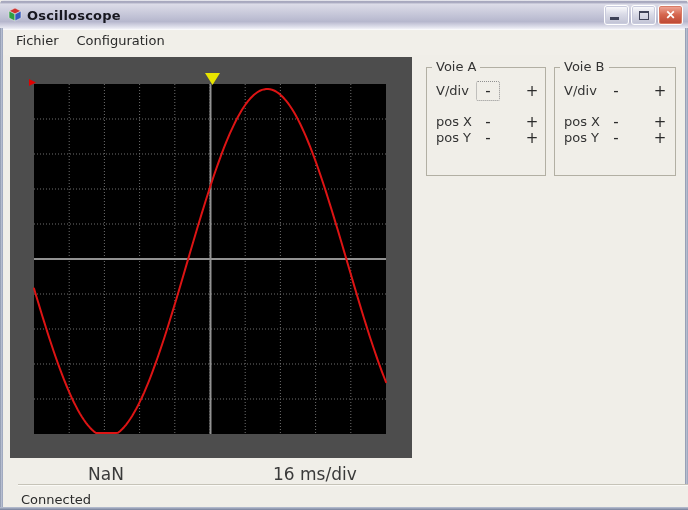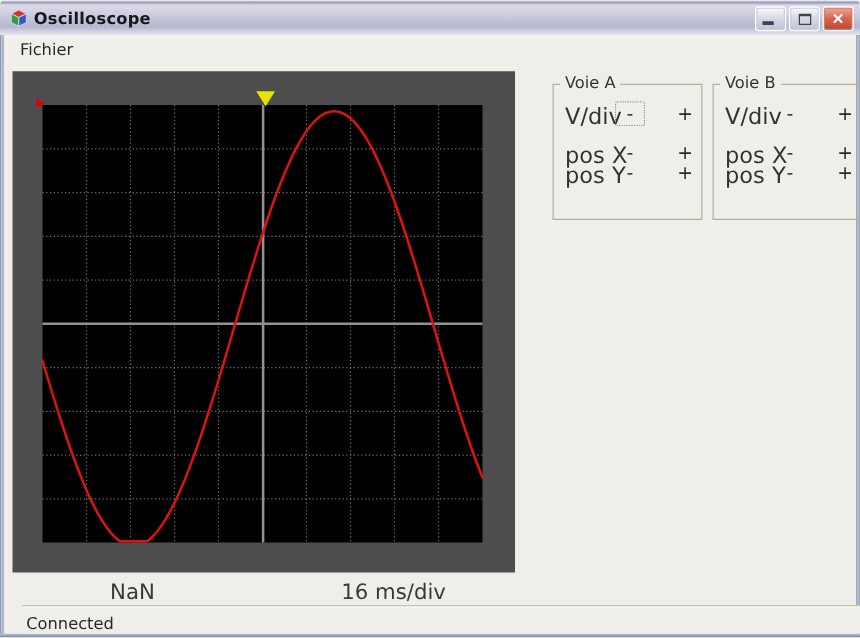--- a/index.html
+++ b/index.html
@@ -57,32 +57,32 @@
   .scope-panel { position:absolute; left:10px; top:57px; width:402px; height:401px; background:#4d4d4d; }
   .scope-panel svg { display:block; }
 
   .scope-label { position:absolute; font-size:17px; color:#3a3a3a; top:464px; }
   .lbl-nan  { left:88px; }
   .lbl-time { left:273px; }
 
   
   .groupbox {
     position:absolute; top:67px; height:109px;
-    border:1px solid #b2afa3; background:transparent;margin-left:16px;
+    border:1px solid #b2afa3; background:transparent;
   }
   .groupbox .gb-title {
     position:absolute; top:-9px; left:5px; background:#f0eee8;
     padding:0 4px; font-size:13px; color:#333;
   }
   .group-a { left:426px; width:120px; }
   .group-b { left:554px; width:122px; }
 
   .ctl-row { position:absolute; left:0; width:100%; height:20px; }
   .row-0 { top:13px; } .row-1 { top:44px; } .row-2 { top:60px; }
-  .ctl-label { position:absolute; left:9px; top:2px; font-size:18px; color:#333; }
+  .ctl-label { position:absolute; left:9px; top:2px; font-size:13px; color:#333; }
   .flat-btn {
     position:absolute; top:0; width:24px; height:20px; background:transparent;
     border:1px solid transparent; font-family:"DejaVu Sans",sans-serif;
     font-size:15px; color:#2b2b2b; text-align:center; line-height:17px; cursor:default; padding:0;
   }
   .btn-minus { left:49px; } .btn-plus { left:93px; }
   .flat-btn.focused { border:1px dotted #8f8f8f; border-radius:2px; }
 
   
   .statusbar {
@@ -112,20 +112,21 @@
         <span class="glyph-max"></span>
       </button>
       <button class="tb-btn close">
         <span>✕</span>
       </button>
     </div>
   </div>
 
   <div class="menubar">
     <span class="menu-item">Fichier</span>
+    <span class="menu-item">Configuration</span>
   </div>
 
   <div class="win-border-left"></div>
   <div class="win-border-right"></div>
   <div class="win-border-bottom"></div>
 
   <div class="scope-panel">
     <svg width="402" height="401" viewBox="0 0 402 401" id="scope-svg">
         <rect x="24" y="27" width="352" height="350" fill="#000000"></rect>
         <line x1="59.2" y1="27" x2="59.2" y2="377" stroke="#6e6e6e" stroke-width="1" stroke-dasharray="1 2"></line>

